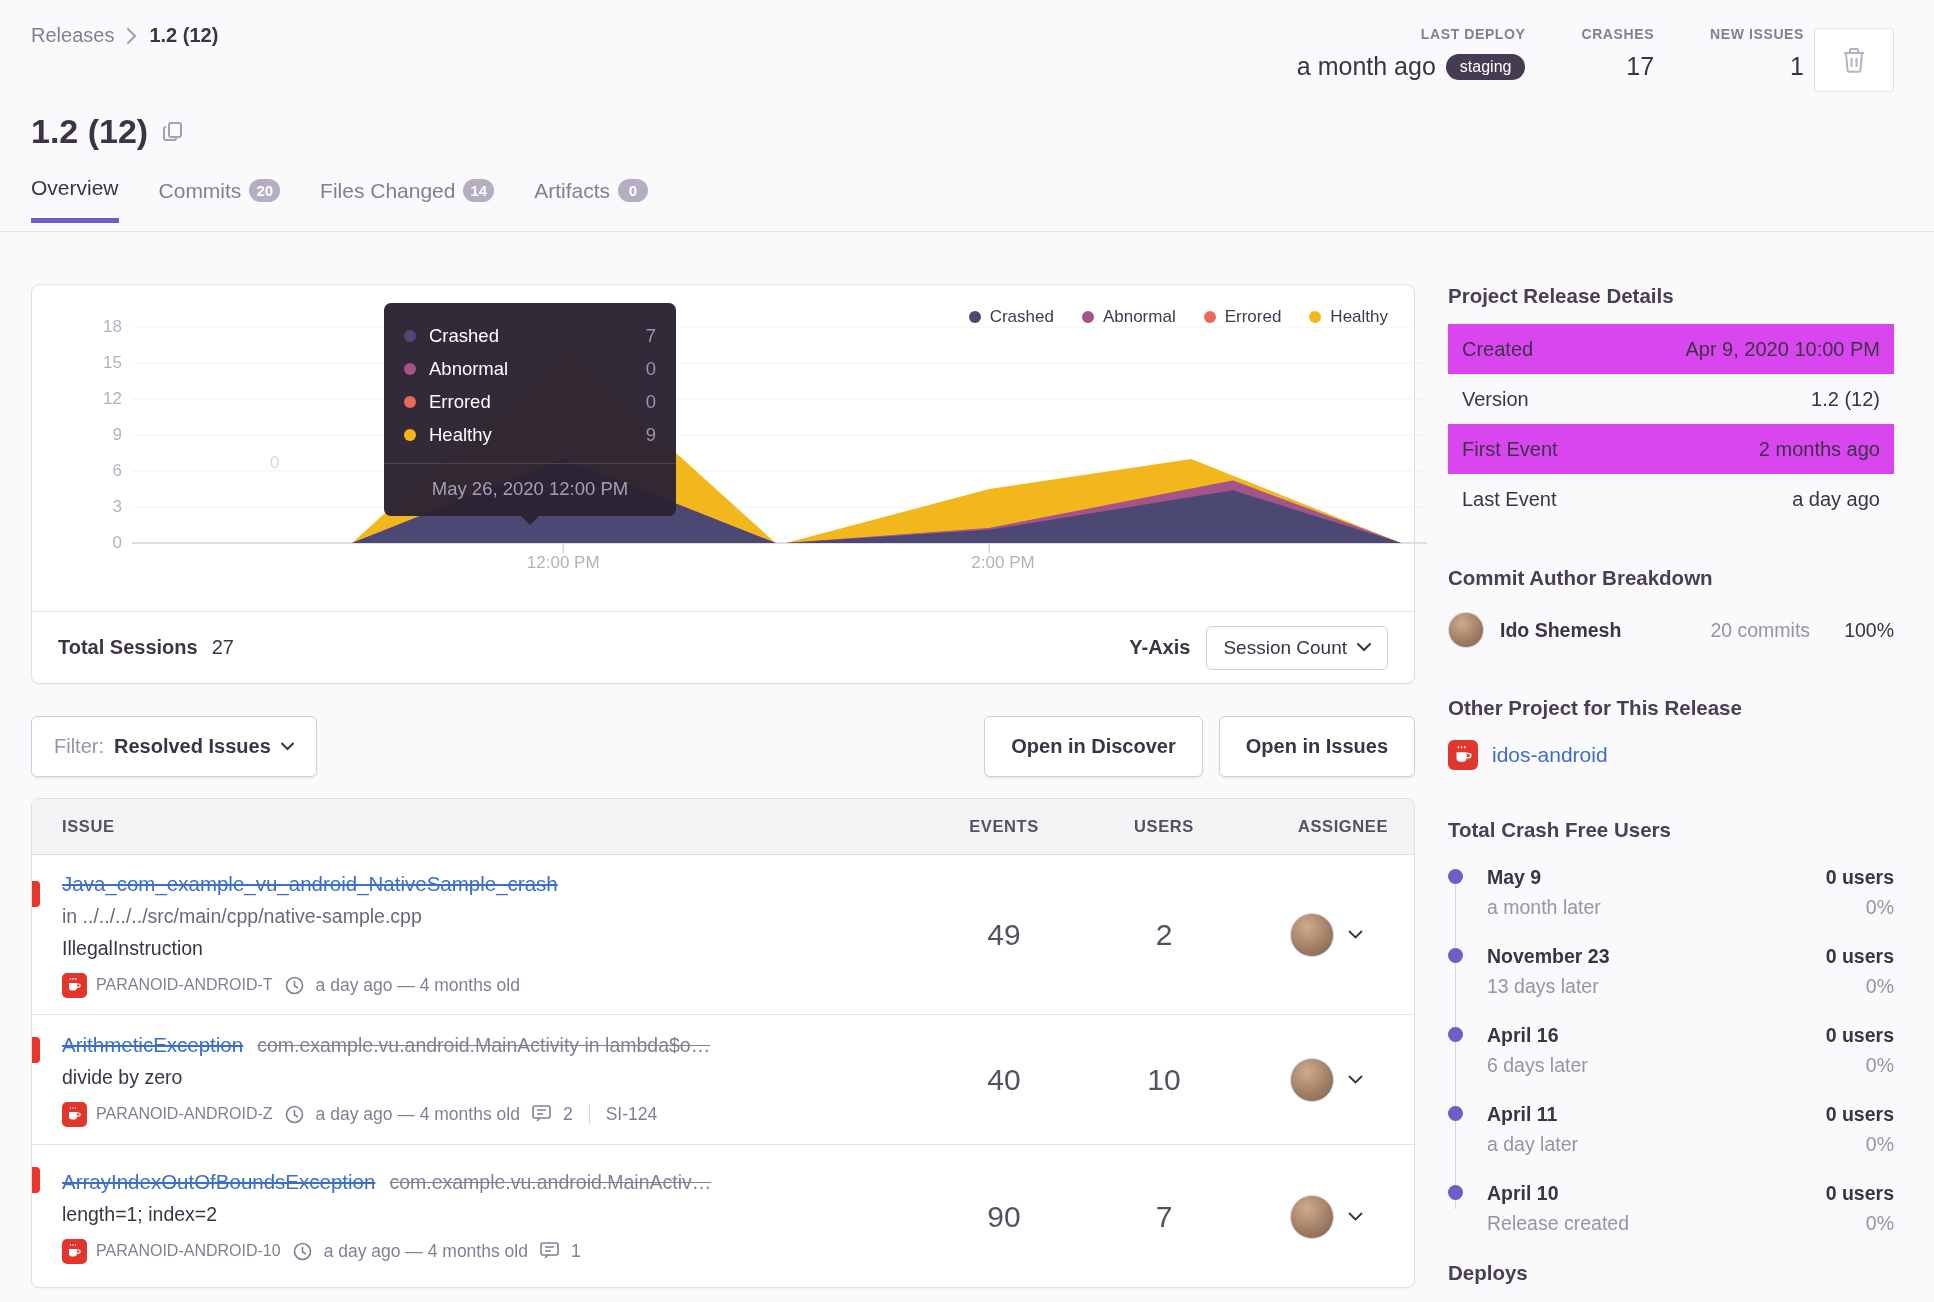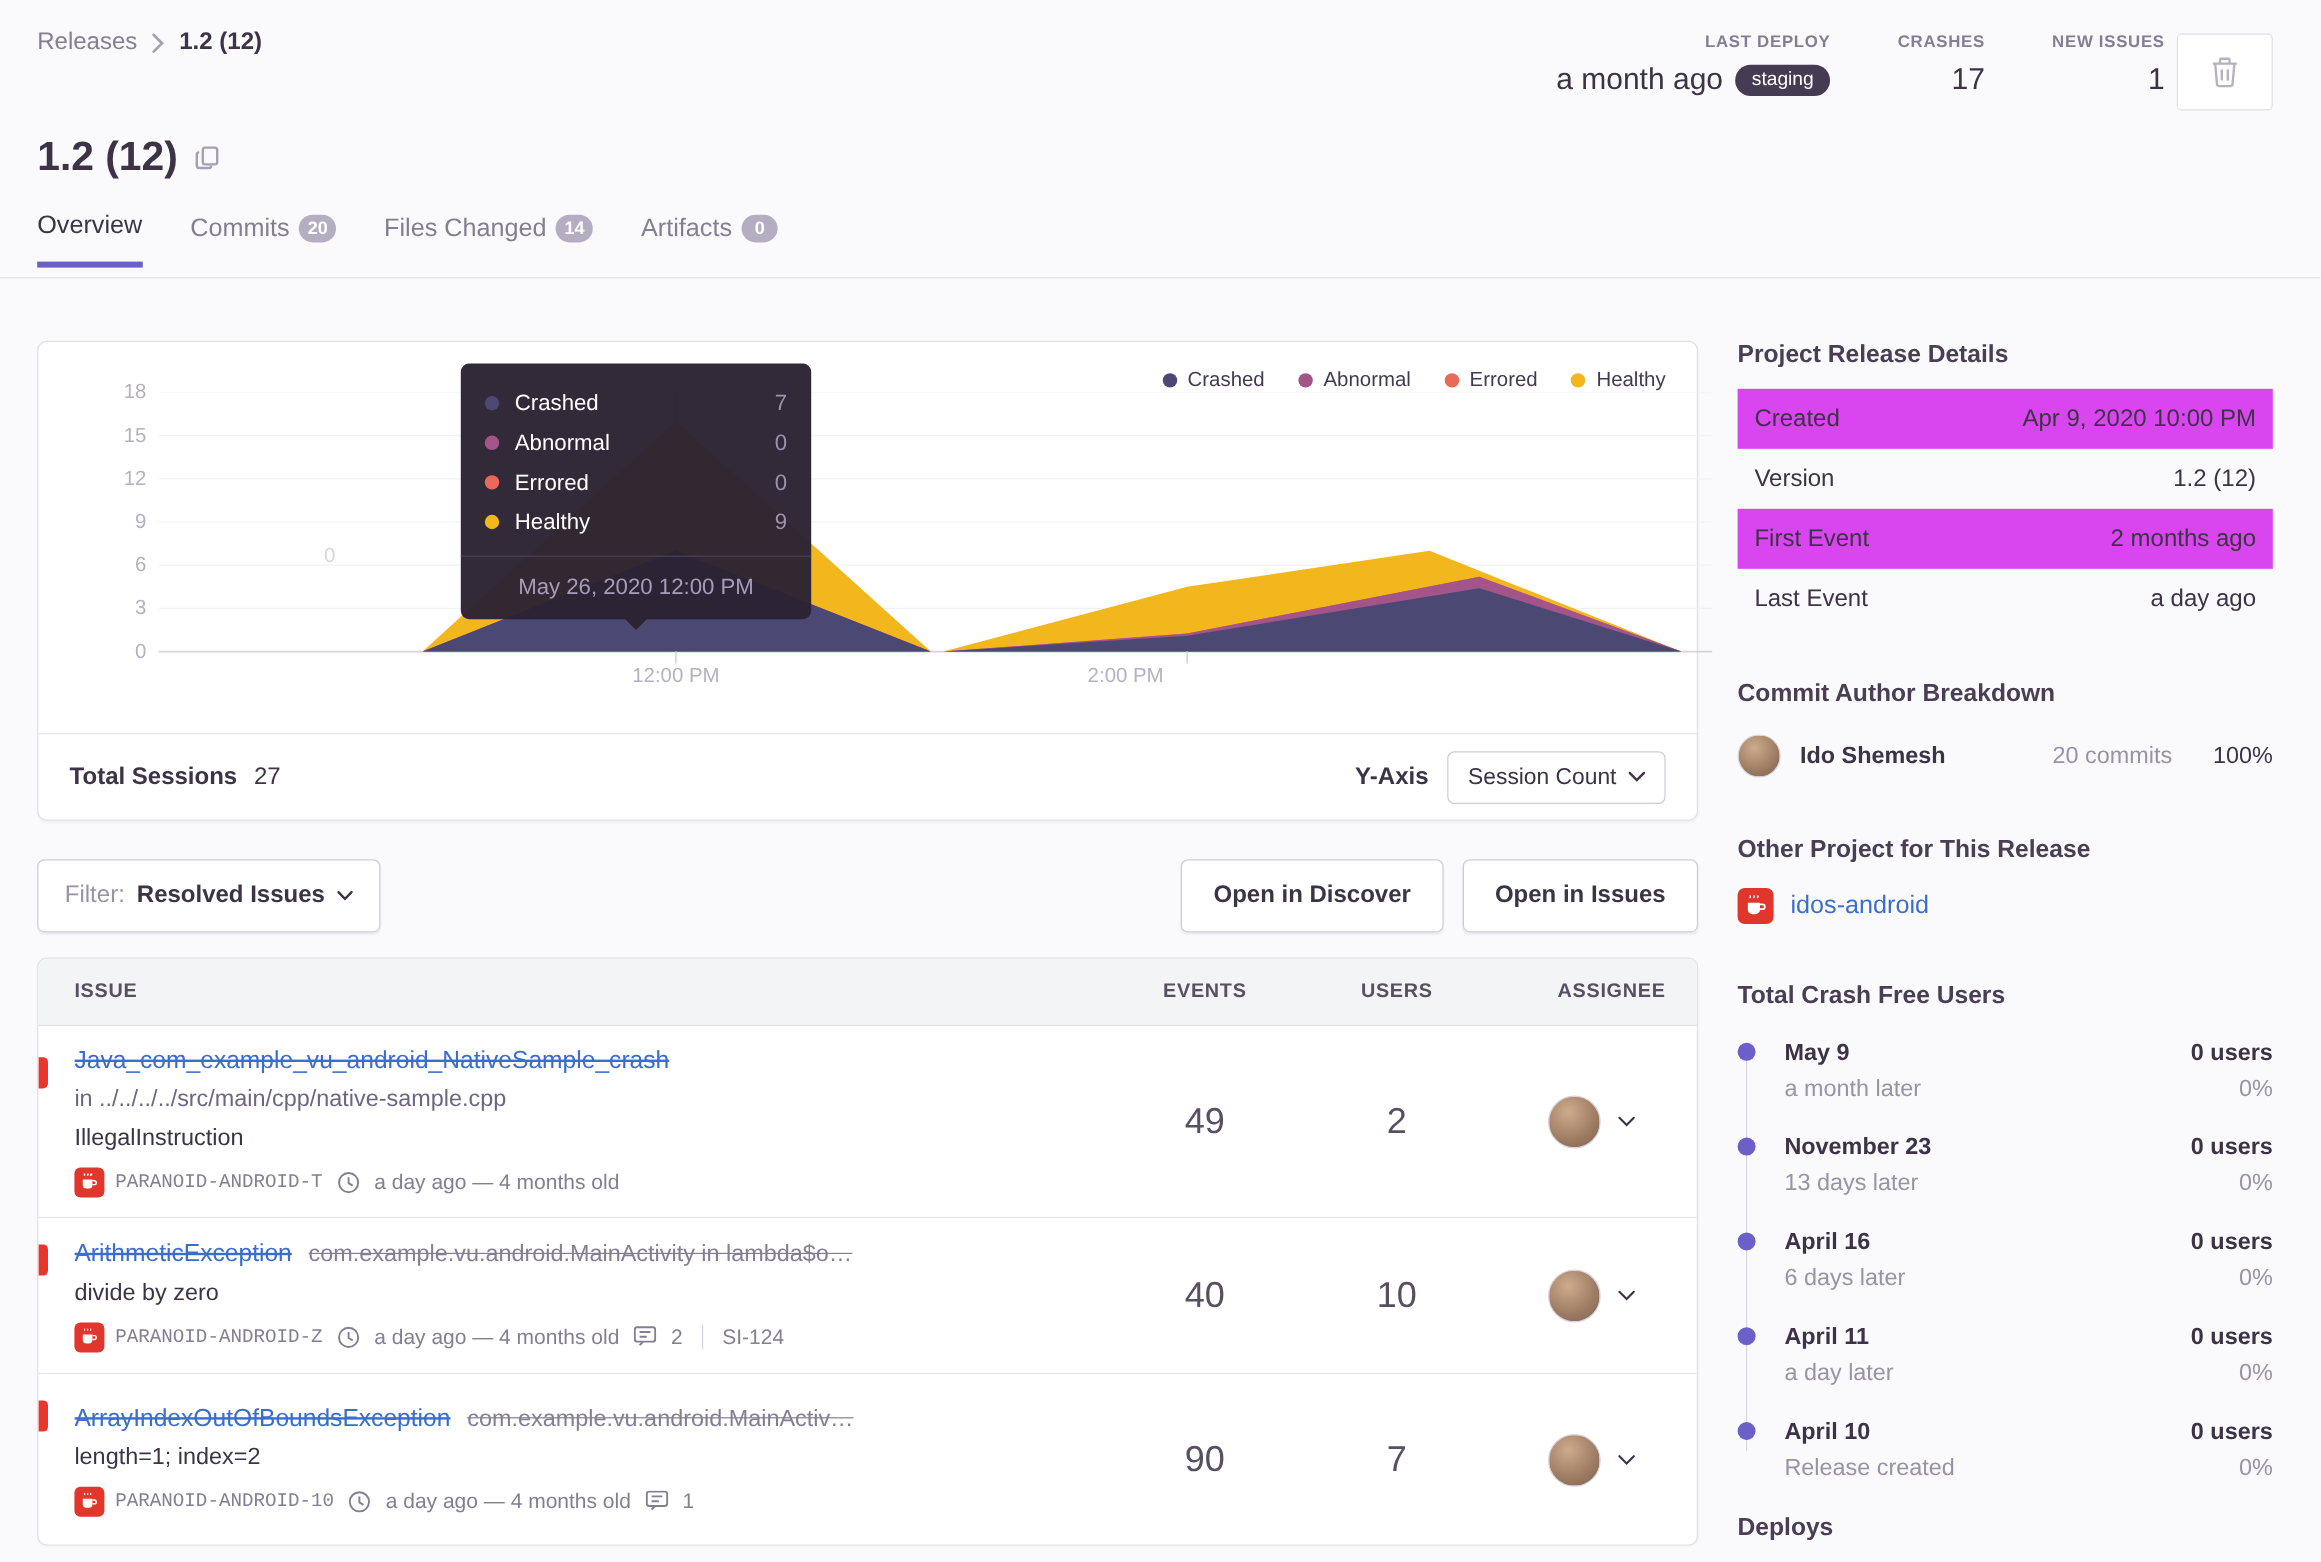--- a/index.html
+++ b/index.html
@@ -92,21 +92,21 @@
   .red-marker { position:absolute; left:0; width:8px; height:26px; background:#e8362d; border-radius:0 4px 4px 0; }
   .issue-main { flex:1; padding:20px 10px 20px 30px; min-width:0; }
   .issue-title-line { font-size:20.5px; white-space:nowrap; overflow:hidden; text-overflow:ellipsis; }
   .issue-link { color:#3b6ecc; cursor:pointer; }
   .issue-culprit { color:#857e93; margin-left:14px; font-size:19.5px; }
   .issue-location { font-size:19.5px; color:#6e6680; margin-top:9px; }
   .issue-message { font-size:19.5px; color:#3c3346; margin-top:9px; }
   .issue-meta { display:flex; align-items:center; gap:12px; margin-top:13px; color:#847e92; font-size:17.5px; }
   .proj-badge { display:flex; align-items:center; gap:9px; cursor:pointer; }
   .proj-icon { width:25px; height:25px; background:#e0362c; border-radius:5px; display:flex; align-items:center; justify-content:center; }
-  .proj-name { font-family:Liberation Mono, monospace; font-size:16px; color:#847e92; }
+  .proj-name { font-family:Liberation Sans, sans-serif; font-size:16px; color:#847e92; }
   .meta-div { width:1px; height:20px; background:#d6d2dd; margin:0 4px; }
   .big-num { font-size:30px; color:#584f63; }
   .assignee-cell { width:175px; display:flex; align-items:center; justify-content:center; gap:14px; }
   .avatar { border-radius:50%; background:radial-gradient(circle at 38% 30%, #cfab8c, #9b7a62 62%, #7c614e); border:1px solid #d8d2dc; }
   .av-lg { width:44px; height:44px; }
   .av-sm { width:36px; height:36px; }
 
   
   .sidebar { position:absolute; left:1448px; top:284px; width:446px; }
   .sb-heading { font-size:20.5px; font-weight:700; color:#493e54; }
@@ -228,21 +228,21 @@
       <div class="ytick" style="left: 34px; top: 32px;">18</div>
       <div class="ytick" style="left: 34px; top: 68px;">15</div>
       <div class="ytick" style="left: 34px; top: 104px;">12</div>
       <div class="ytick" style="left: 34px; top: 140px;">9</div>
       <div class="ytick" style="left: 34px; top: 176px;">6</div>
       <div class="ytick" style="left: 34px; top: 212px;">3</div>
       <div class="ytick" style="left: 34px; top: 248px;">0</div>
     </div>
   <div id="xticks">
       <div class="xtick" style="left: 531.235px;">12:00 PM</div>
-      <div class="xtick" style="left: 906px;">2:00 PM</div>
+      <div class="xtick" style="left: 971px;">2:00 PM</div>
     </div>
   <div class="watermark">0</div>
 
   <div id="plot-wrap">
     <svg id="plot" width="1295" height="228" viewBox="0 0 1295 228">
         <line x1="0" x2="1295" y1="216" y2="216" stroke="#d8d3de" stroke-width="1.6"></line>
         <line x1="0" x2="1295" y1="180" y2="180" stroke="#f0f2f2" stroke-width="1"></line>
         <line x1="0" x2="1295" y1="144" y2="144" stroke="#f0f2f2" stroke-width="1"></line>
         <line x1="0" x2="1295" y1="108" y2="108" stroke="#f0f2f2" stroke-width="1"></line>
         <line x1="0" x2="1295" y1="72" y2="72" stroke="#f0f2f2" stroke-width="1"></line>

